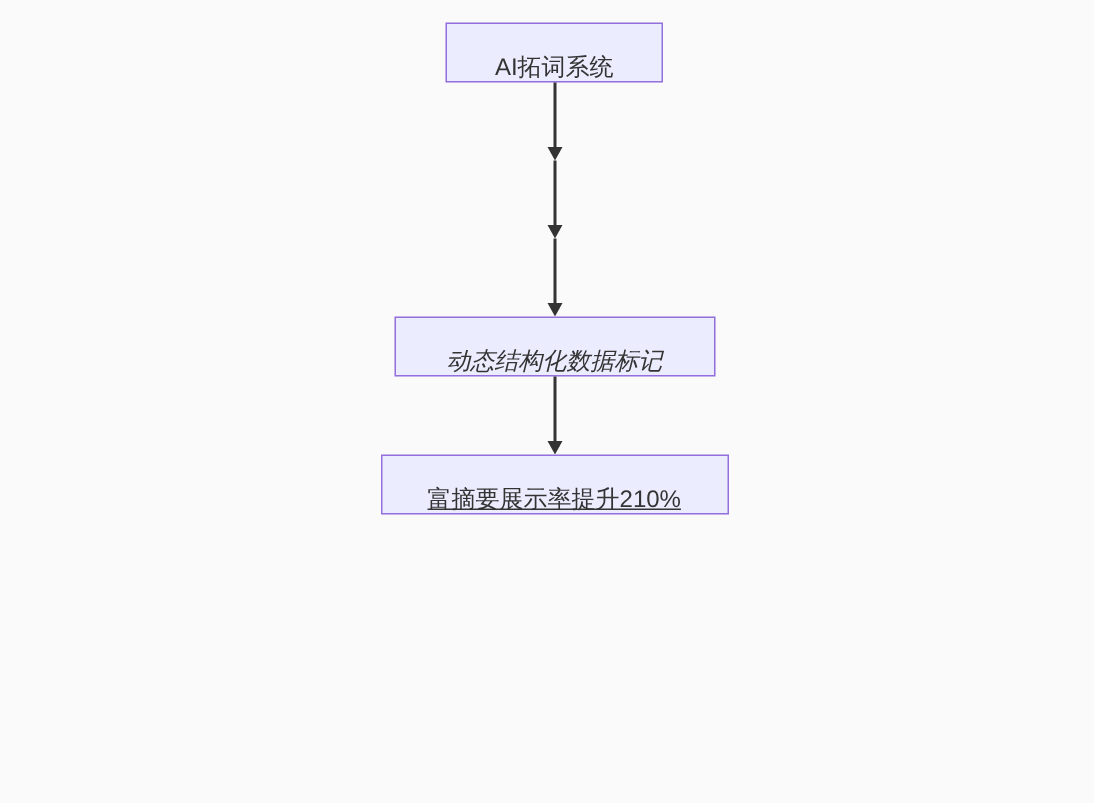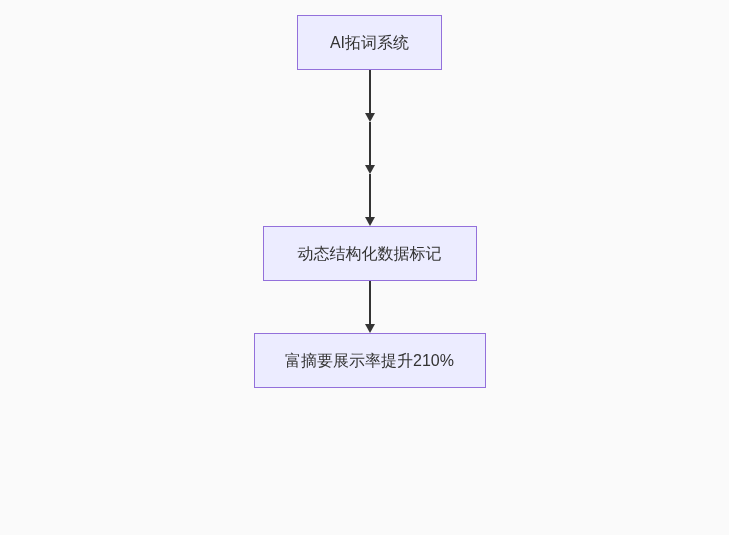--- a/index.html
+++ b/index.html
@@ -18,36 +18,36 @@
     position: absolute;
     top: 15px;
     left: 50%;
     transform: translateX(calc(-50% + 5px));
     display: flex;
     flex-direction: column;
     align-items: center;
   }
   .node {
     box-sizing: border-box;
-    height: 55px;
+    height: 40px;
     display: flex;
-    align-items: center;
+    align-items: flex-end;
     justify-content: center;
     background: var(--node-fill, #ECECFF);
     border: 1.5px solid var(--node-border, #9370DB);
     color: var(--text-color, #333333);
     font-size: 16px;
     line-height: 1;
     white-space: nowrap;
   }
   .node.n0 { width: 145px; }
   .node.n1 { width: 181px; }
   .node.n2 { width: 222px; }
-  .node.n3 { width: 214px; }
-  .node.n4 { width: 232px; }
+  .node.n3 { width: 214px; font-style: italic; }
+  .node.n4 { width: 232px; text-decoration: underline; }
   .arrow {
     display: flex;
     flex-direction: column;
     align-items: center;
     height: 52px;
   }
   .arrow .line {
     width: 2px;
     flex: 1 1 auto;
     background: var(--arrow-color, #333333);

